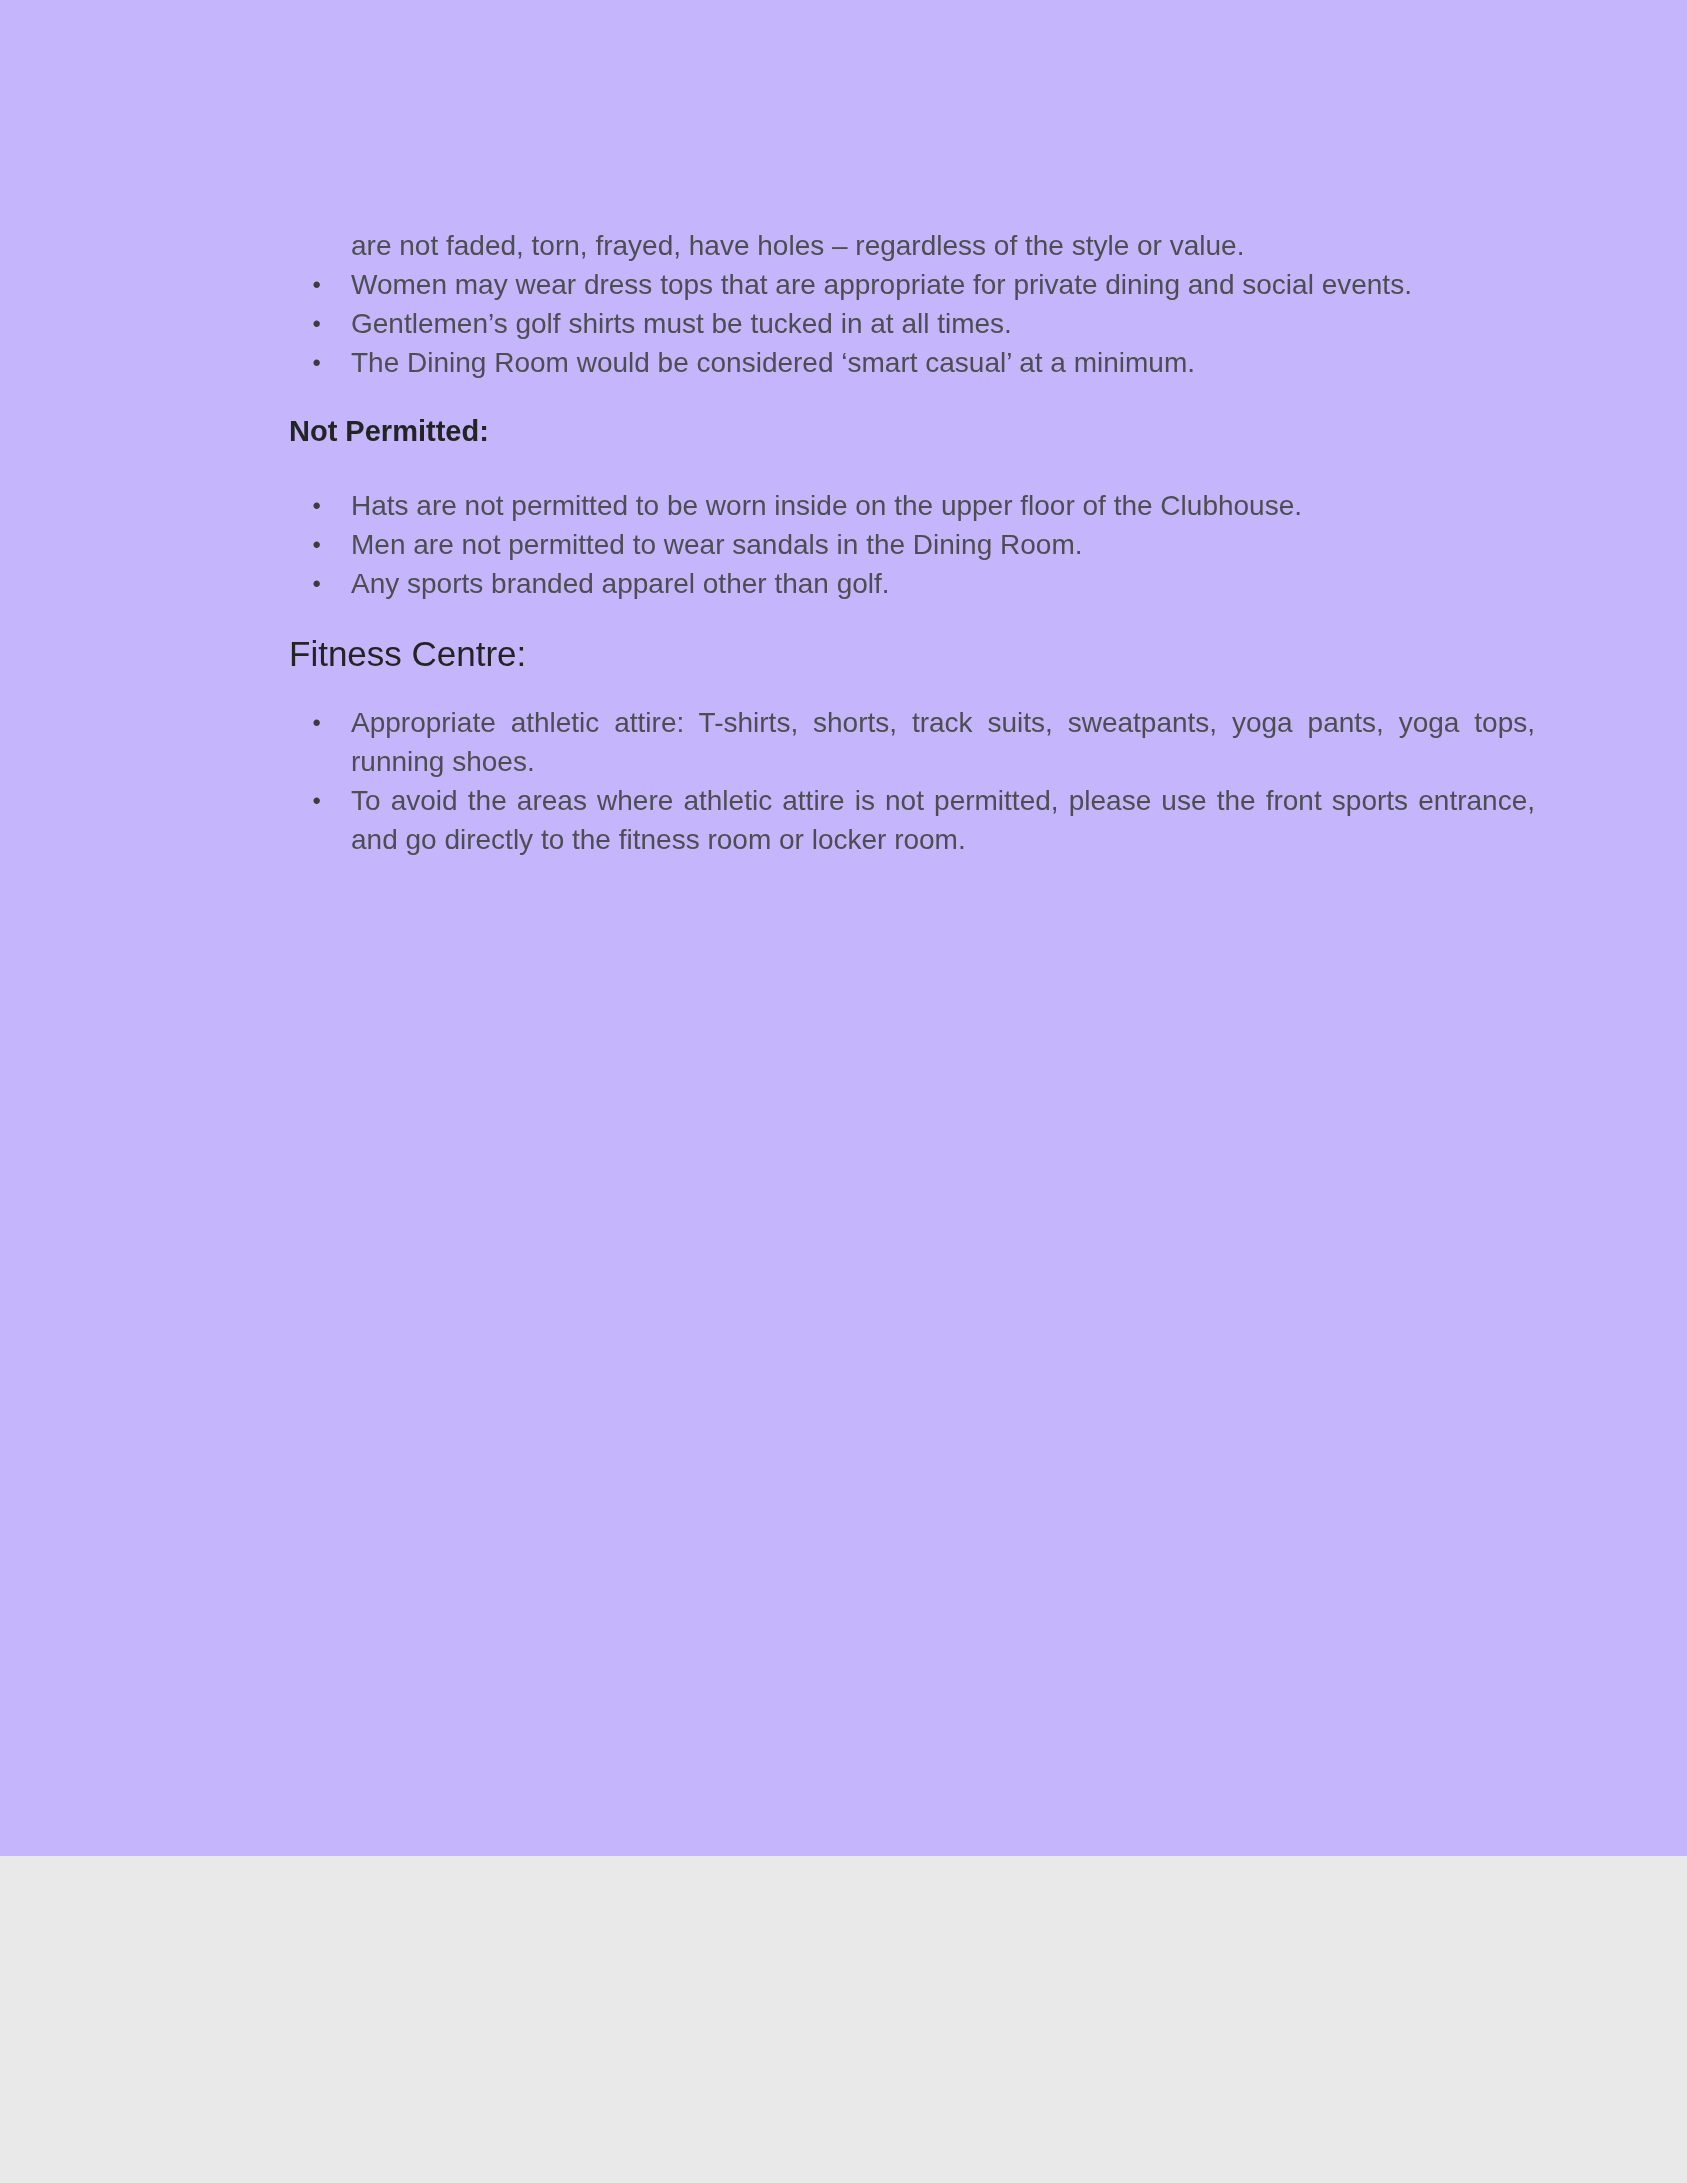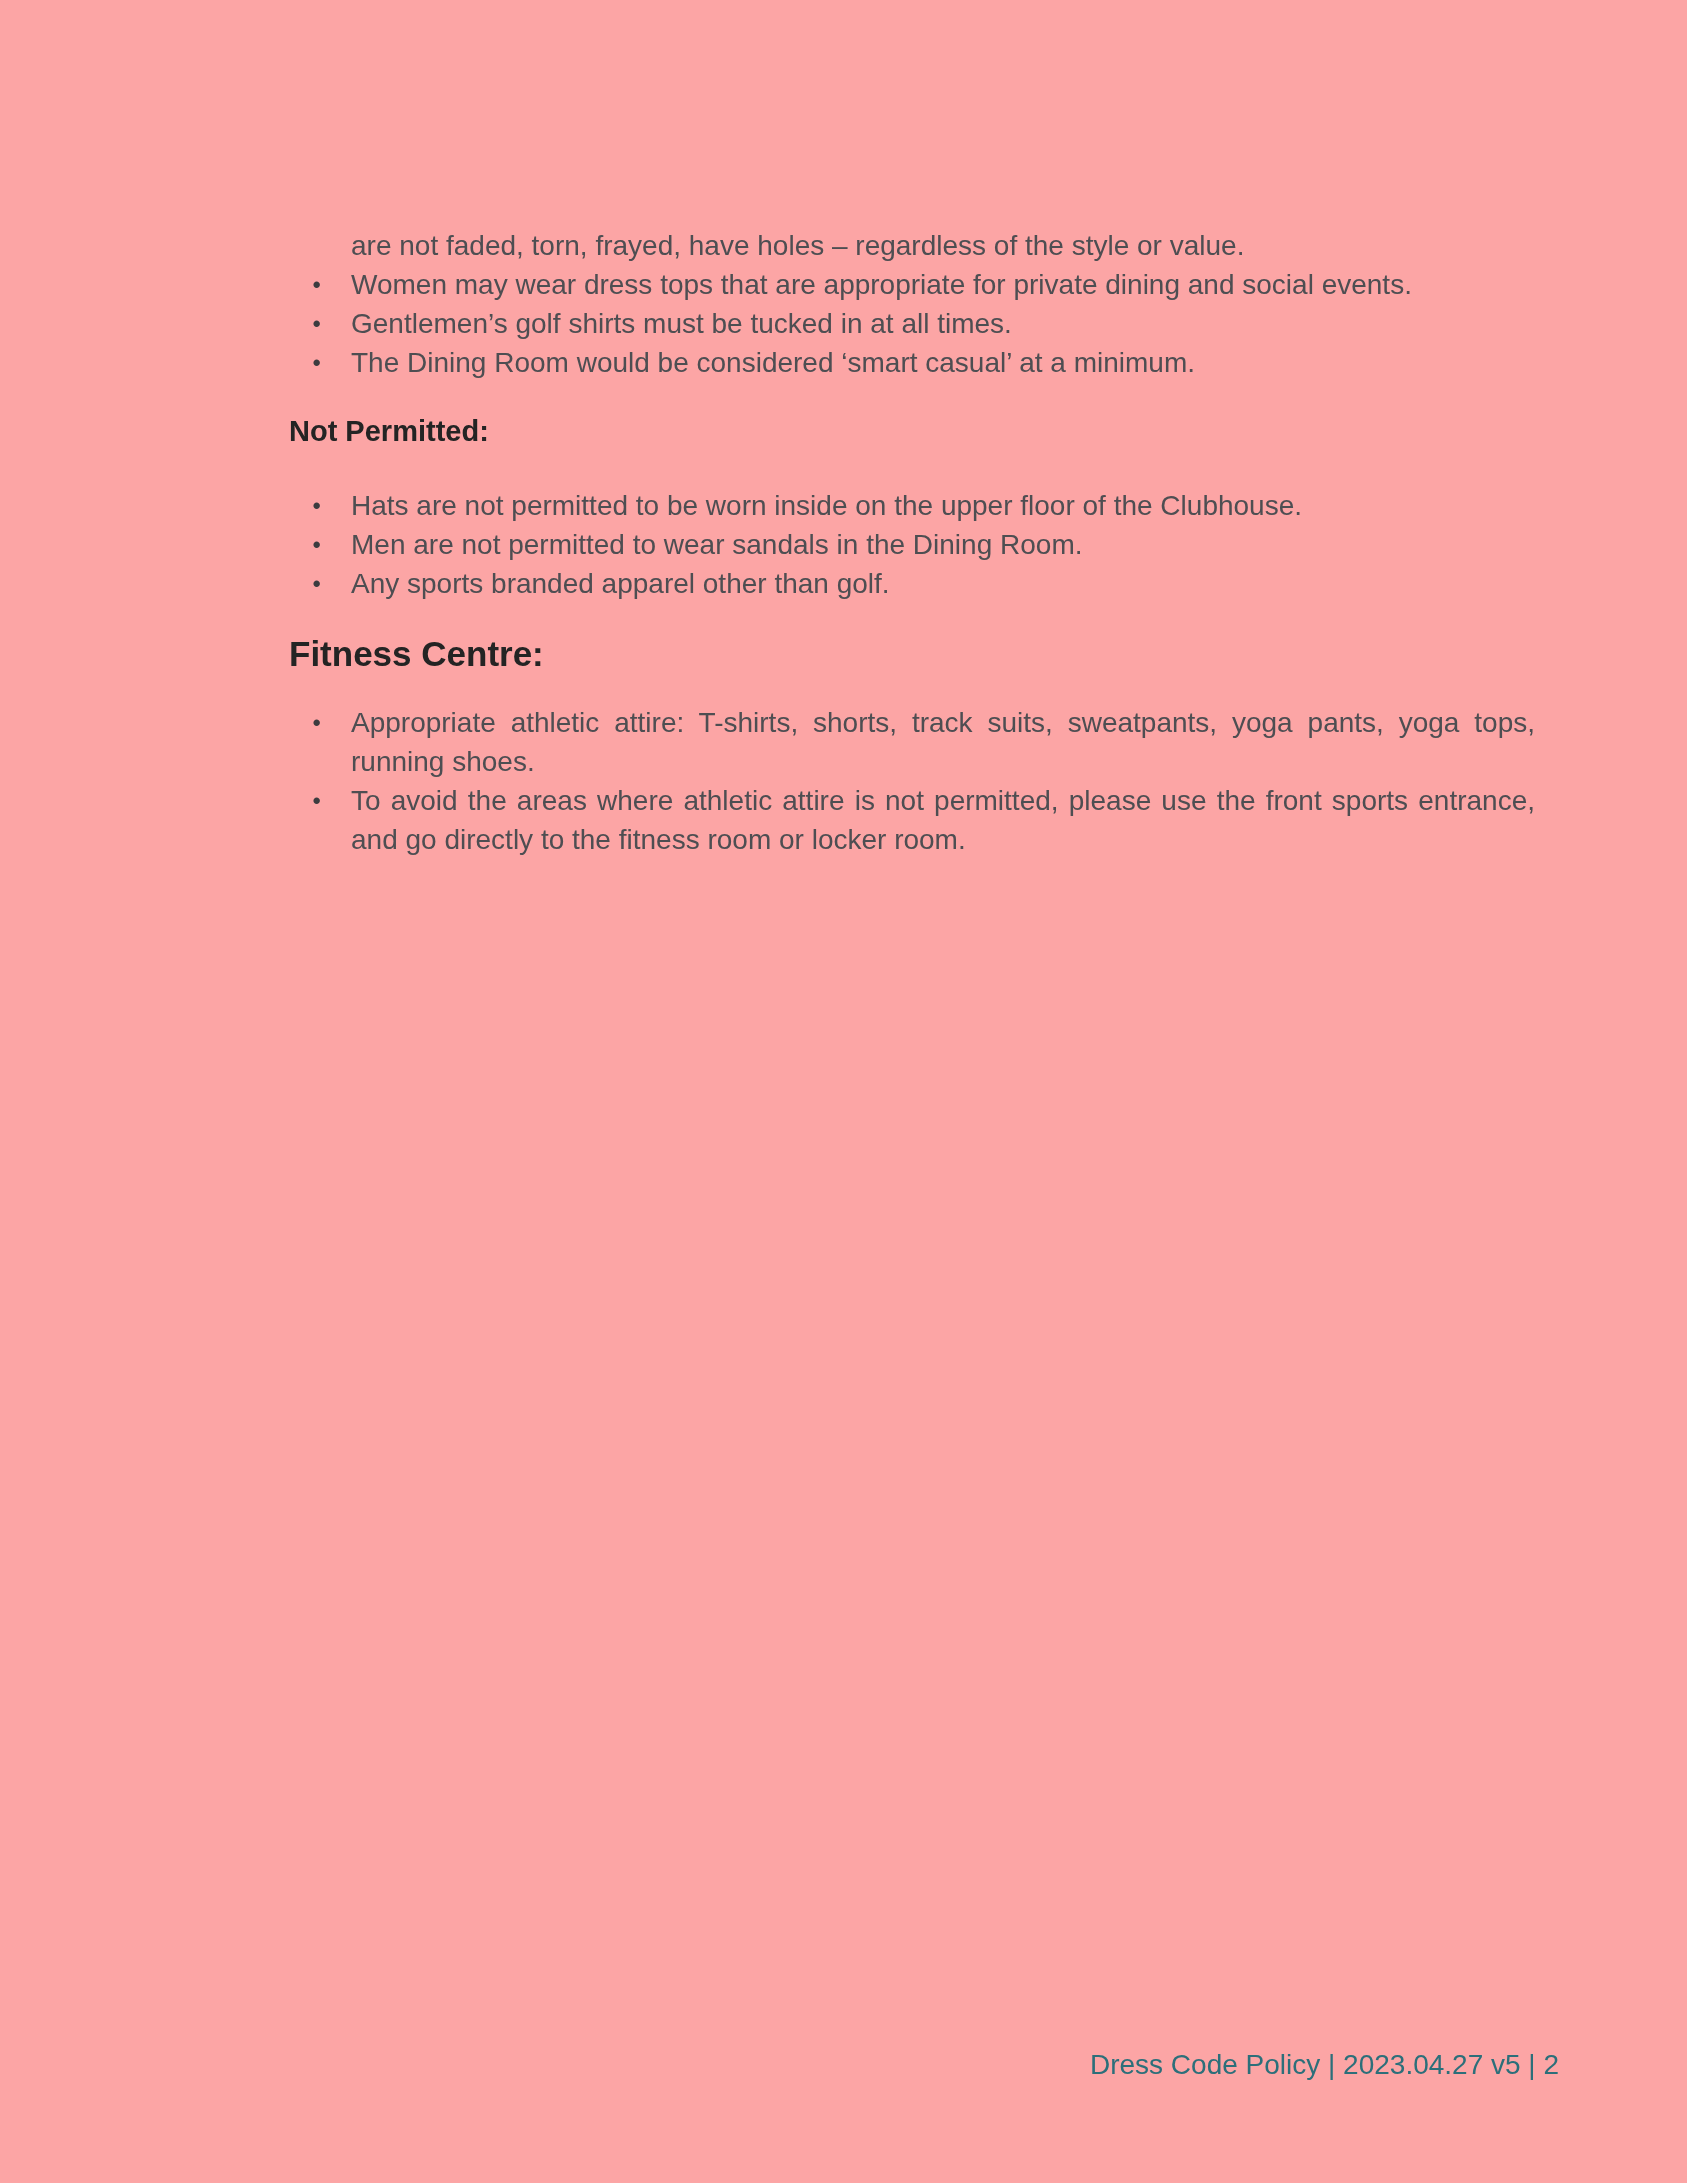--- a/index.html
+++ b/index.html
@@ -1,20 +1,20 @@
 <!DOCTYPE html>
 <html style="font-size:13.5px"><head>
 <meta charset="utf-8">
 <style>
   html, body { margin: 0; padding: 0; background: #e9e9e9; }
   .page {
     position: relative;
     width: 1687px;
-    height: 2183px;
-    background: #fca5a5;
+    height: 1856px;
+    background: #c4b5fd;
     font-family: "Liberation Sans", "DejaVu Sans", sans-serif;
     color: #4e4e52;
     overflow: hidden;
   }
   .content {
     position: absolute;
     left: 289px;
     right: 152px;
     top: 226px;
   }
@@ -49,21 +49,21 @@
     margin: 30px 0 0 0;
     font-size: 29px;
     line-height: 39px;
     font-weight: bold;
     color: #242424;
   }
   h2.section-heading {
     margin: 29px 0 0 0;
     font-size: 35px;
     line-height: 44px;
-    font-weight: bold;
+    font-weight: normal;
     color: #242424;
   }
   .list-after-heading { margin-top: 35px !important; }
   .list-after-big-heading { margin-top: 27px !important; }
   .footer {
     position: absolute;
     top: 2045px;
     right: 128px;
     font-size: 28px;
     line-height: 39px;

